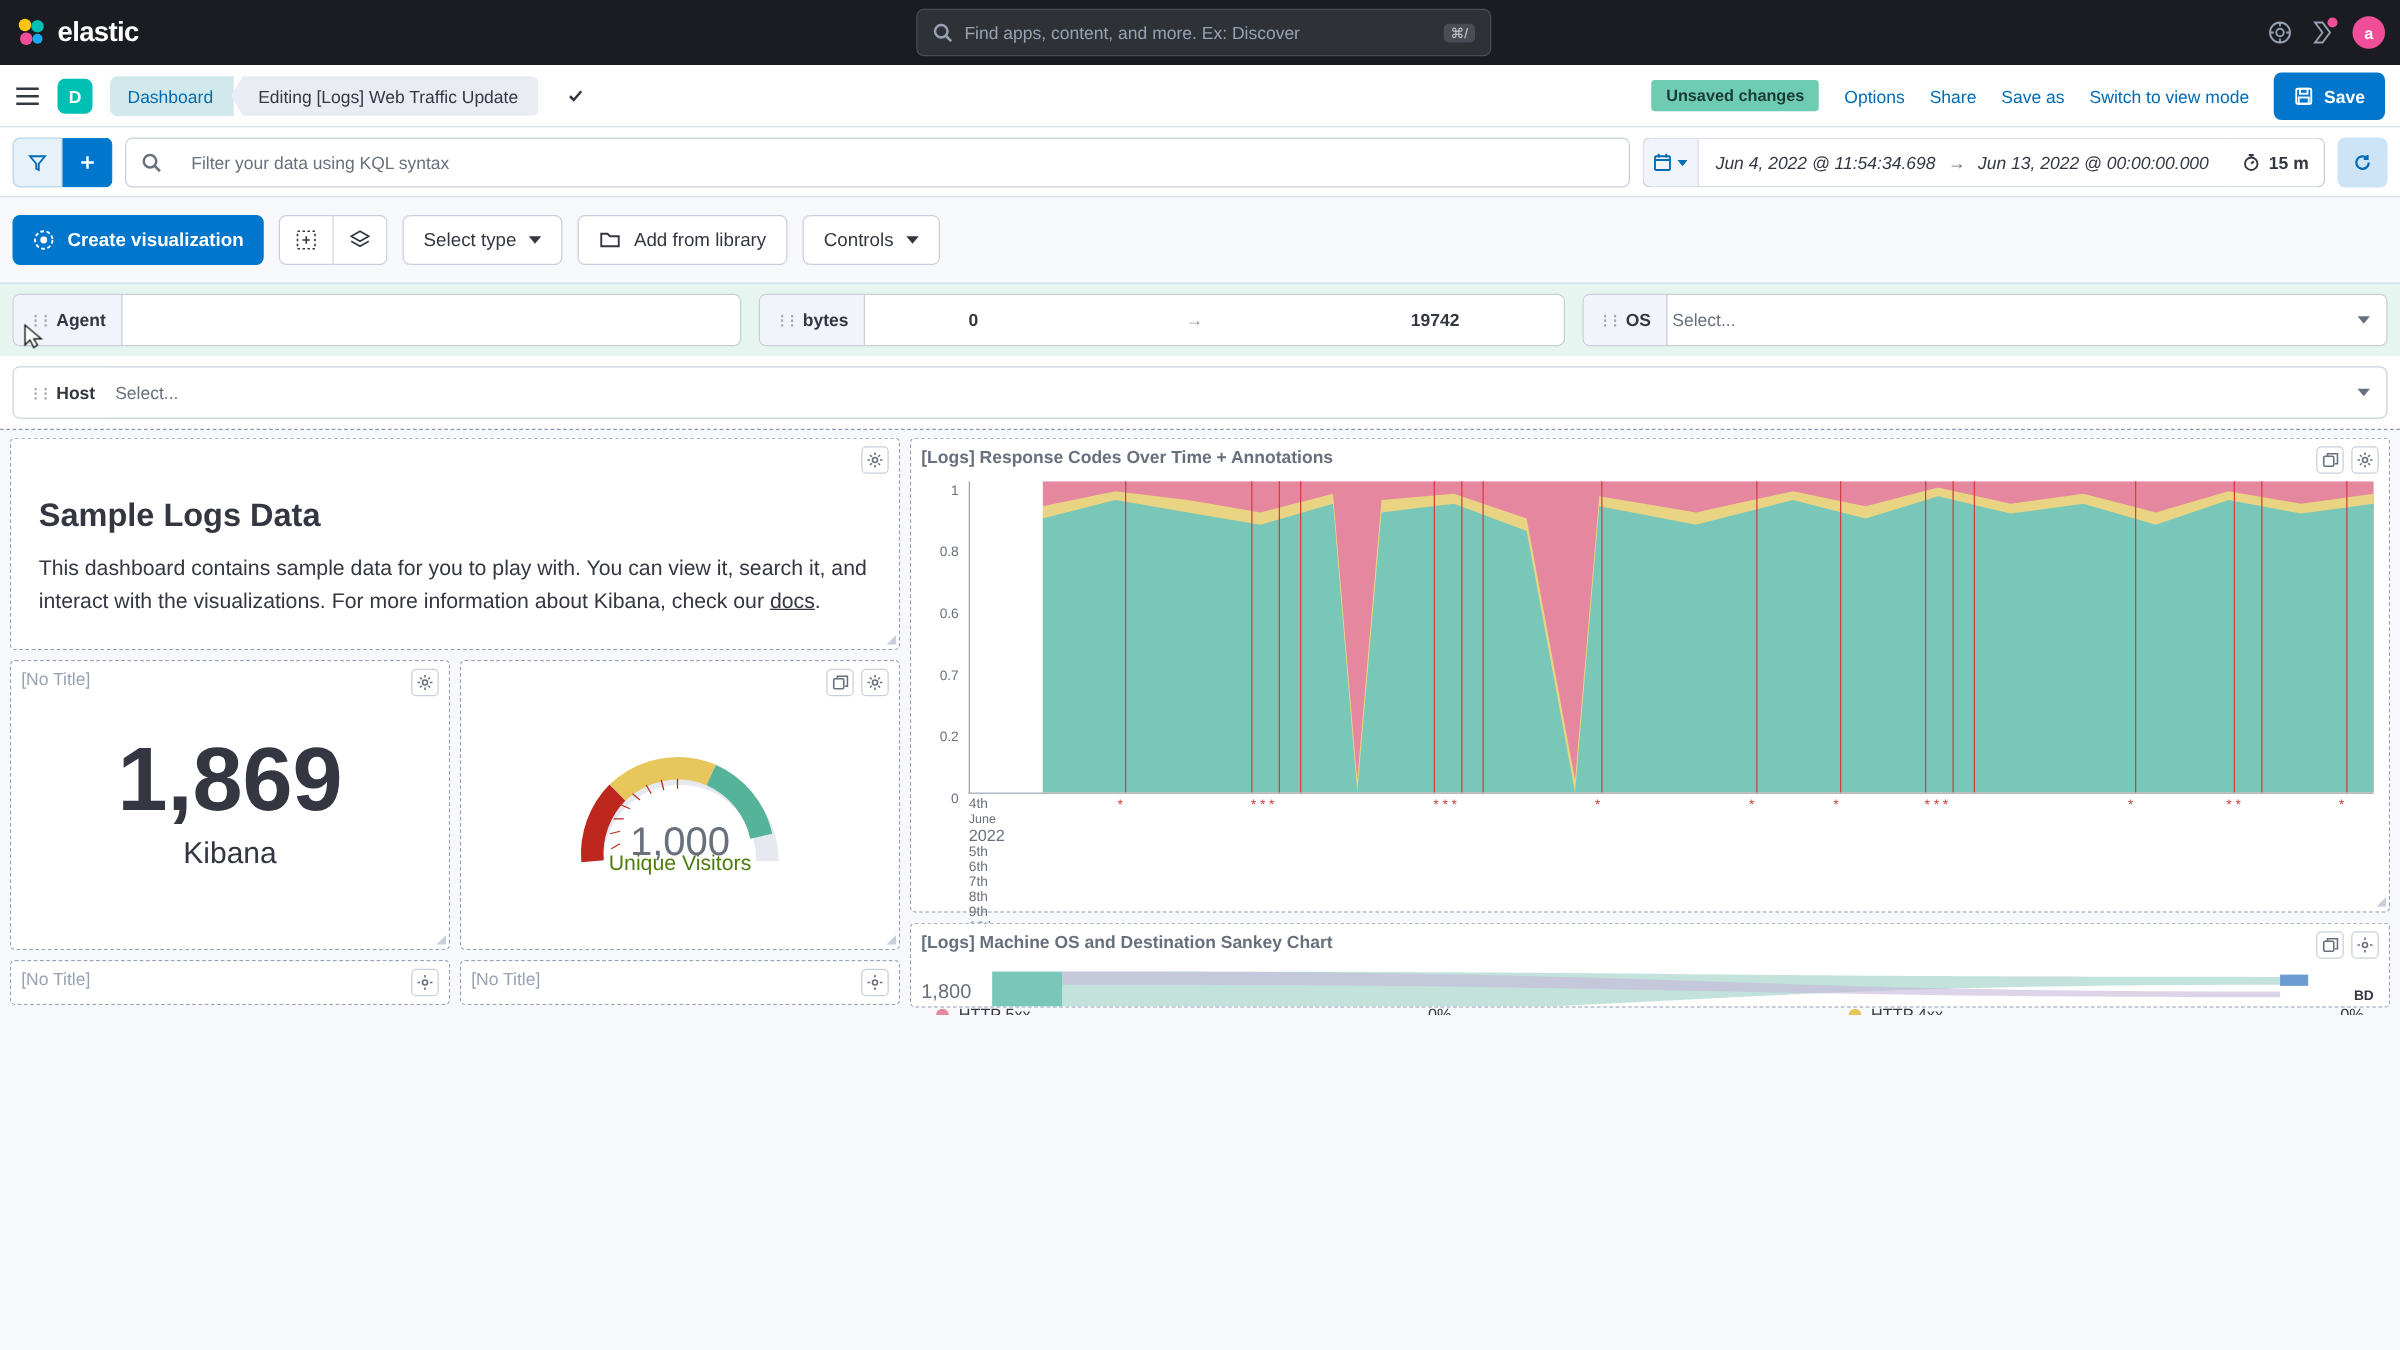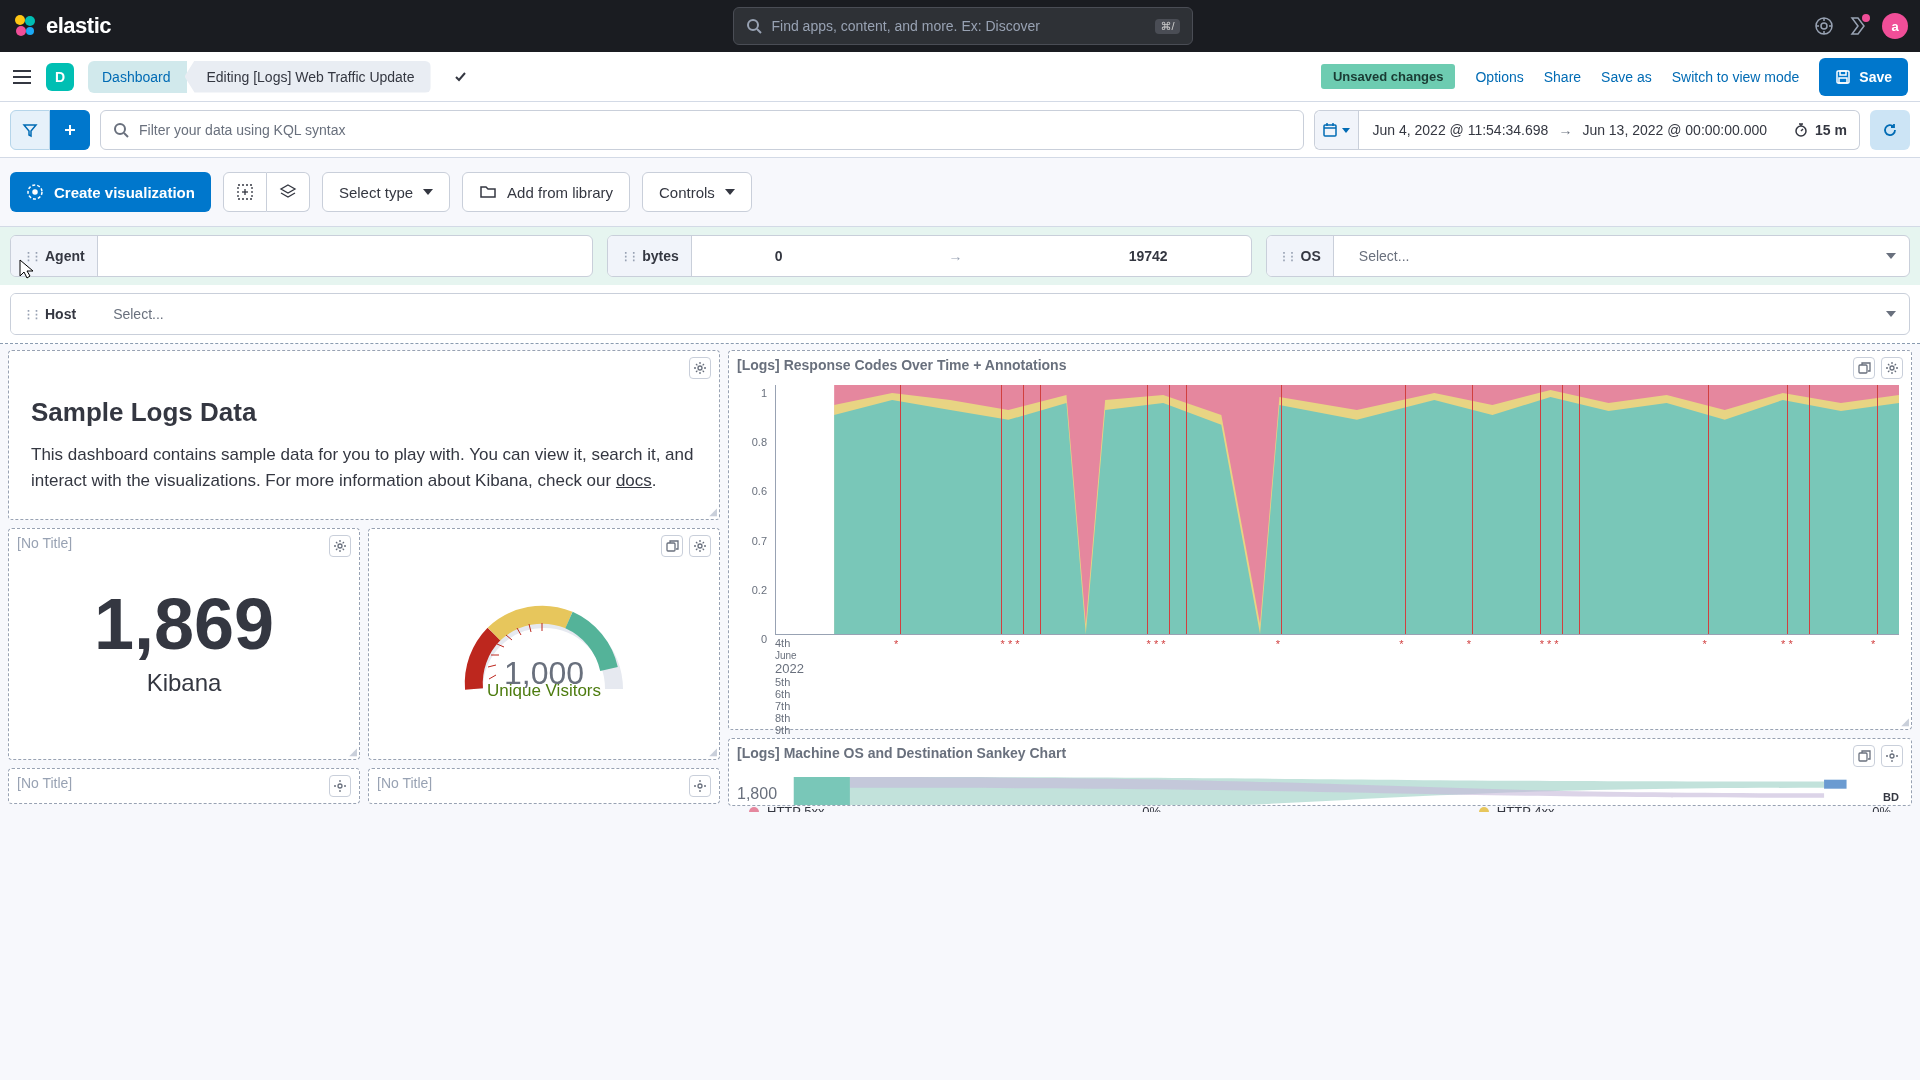--- a/index.html
+++ b/index.html
@@ -28,40 +28,40 @@
 .navlink { color: #006bb4; cursor: pointer; font-weight: 500; }
 .save-btn { background: #0077cc; color: #fff; border: none; border-radius: 6px; height: 38px; padding: 0 16px; display: flex; align-items: center; gap: 8px; cursor: pointer; font-weight: 600; font-size: 14px; }
 
 .querybar { height: 56px; display: flex; align-items: center; padding: 8px 10px; gap: 10px; border-bottom: 1px solid #d3dae6; background: #fff; }
 .sq-btn { width: 40px; height: 40px; border: 1px solid #c9cfda; border-radius: 6px; display: flex; align-items: center; justify-content: center; background: #fff; cursor: pointer; }
 .sq-btn.active { background: #e6f1fa; border-color: #b5d5ea; color: #006bb4; }
 .sq-btn.primary { background: #0077cc; border-color: #0077cc; color: #fff; }
 .sq-group { display: flex; }
 .sq-group .sq-btn:first-child { border-radius: 6px 0 0 6px; }
 .sq-group .sq-btn:last-child { border-radius: 0 6px 6px 0; border-left: none; }
-.filter-input { flex: 1; border: 1px solid #c9cfda; border-radius: 6px; height: 40px; display: flex; align-items: center; padding: 0 12px; gap: 10px; color: #69707d; background: #fff; }
+.filter-input { flex: 1; border: 1px solid #c9cfda; border-radius: 6px; height: 40px; display: flex; align-items: center; padding: 0 12px; gap: 24px; color: #69707d; background: #fff; }
 .date-wrap { display: flex; align-items: center; border: 1px solid #c9cfda; border-radius: 6px; height: 40px; background: #fff; }
 .date-cal { width: 44px; height: 100%; display: flex; align-items: center; justify-content: center; background: #f1f4fa; border-right: 1px solid #c9cfda; border-radius: 6px 0 0 6px; gap: 4px; color: #006bb4; }
 .date-text { padding: 0 14px; display: flex; align-items: center; gap: 10px; font-size: 14px; }
 .date-arrow { color: #69707d; }
 .interval { border: 1px solid #c9cfda; border-left: none; height: 40px; display: flex; align-items: center; padding: 0 12px; gap: 6px; background: #fff; border-radius: 0 6px 6px 0;}
 .refresh-btn { width: 40px; height: 40px; background: #cce4f5; border: none; border-radius: 6px; display:flex; align-items:center; justify-content:center; color: #006bb4; cursor:pointer;}
 
 .toolbar { background: #f7f8fc; padding: 14px 10px; display: flex; gap: 12px; }
 .create-viz { background: #0077cc; color: #fff; border: none; border-radius: 6px; height: 40px; padding: 0 16px; display:flex; align-items:center; gap:10px; font-weight:600; font-size:15px; cursor:pointer;}
 .tool-btn { background: #fff; border: 1px solid #c9cfda; border-radius: 6px; height: 40px; padding: 0 16px; display:flex; align-items:center; gap:10px; cursor:pointer; font-size:15px;}
 .tool-group { display:flex; }
 .tool-group .tool-btn { border-radius:0; padding:0 12px;}
 .tool-group .tool-btn:first-child { border-radius:6px 0 0 6px;}
 .tool-group .tool-btn:last-child { border-radius:0 6px 6px 0; border-left:none;}
 
 .controls { background: #e6f5f0; padding: 8px 10px; display:flex; gap:14px; border-top:1px solid #d3dae6;}
 .control { flex:1; display:flex; background:#fff; border:1px solid #c9cfda; border-radius:6px; height:42px; overflow:hidden;}
 .control-label { background:#f1f4fa; border-right:1px solid #c9cfda; padding:0 12px; display:flex; align-items:center; gap:6px; font-weight:600; color:#343741; white-space:nowrap;}
-.control-body { flex:1; display:flex; align-items:center; padding:0 25px; color:#69707d;}
+.control-body { flex:1; display:flex; align-items:center; padding:0 4px; color:#69707d;}
 .drag-handle { color:#98a2b3; font-size:11px; letter-spacing:-3px;}
 .range-body { display:flex; align-items:center; flex:1; justify-content:space-around; font-weight:600;}
 .control-chev { padding:0 12px; display:flex; align-items:center; color:#69707d;}
 .controls2 { background:#fff; padding:8px 10px; display:flex; gap:14px; border-bottom:1px dashed #8a9bb0;}
 
 .grid { padding:6px 8px; display:flex; gap:8px;}
 .col { display:flex; flex-direction:column; gap:8px; }
 .col.left { width:712px; }
 .col.right { flex:1; }
 .panel { border:1px dashed #98a2b3; border-radius:4px; background:#fff; position:relative;}
@@ -191,21 +191,21 @@
       </div>
   </div>
   <div class="filter-input">
     <svg width="16" height="16" viewBox="0 0 16 16" fill="none" stroke="#69707d" stroke-width="2">
         <circle cx="7" cy="7" r="5"></circle>
         <line x1="11" y1="11" x2="15" y2="15"></line>
       </svg>
     <span>Filter your data using KQL syntax</span>
   </div>
   <div style="display:flex;">
-    <div class="date-wrap" style="border-radius:6px 0 0 6px; border-right:none;">
+    <div class="date-wrap" style="border-radius:6px 0 0 6px; border-right:none;font-style:italic;">
       <div class="date-cal">
         <svg width="16" height="16" viewBox="0 0 16 16" fill="none" stroke="#006bb4" stroke-width="1.5">
             <rect x="2" y="3" width="12" height="11" rx="1"></rect>
             <line x1="2" y1="6" x2="14" y2="6"></line>
             <line x1="5" y1="1" x2="5" y2="4"></line>
             <line x1="11" y1="1" x2="11" y2="4"></line>
           </svg>
         <svg width="8" height="8" viewBox="0 0 8 8" fill="#006bb4">
             <polygon points="0,2 8,2 4,7"></polygon>
           </svg>

